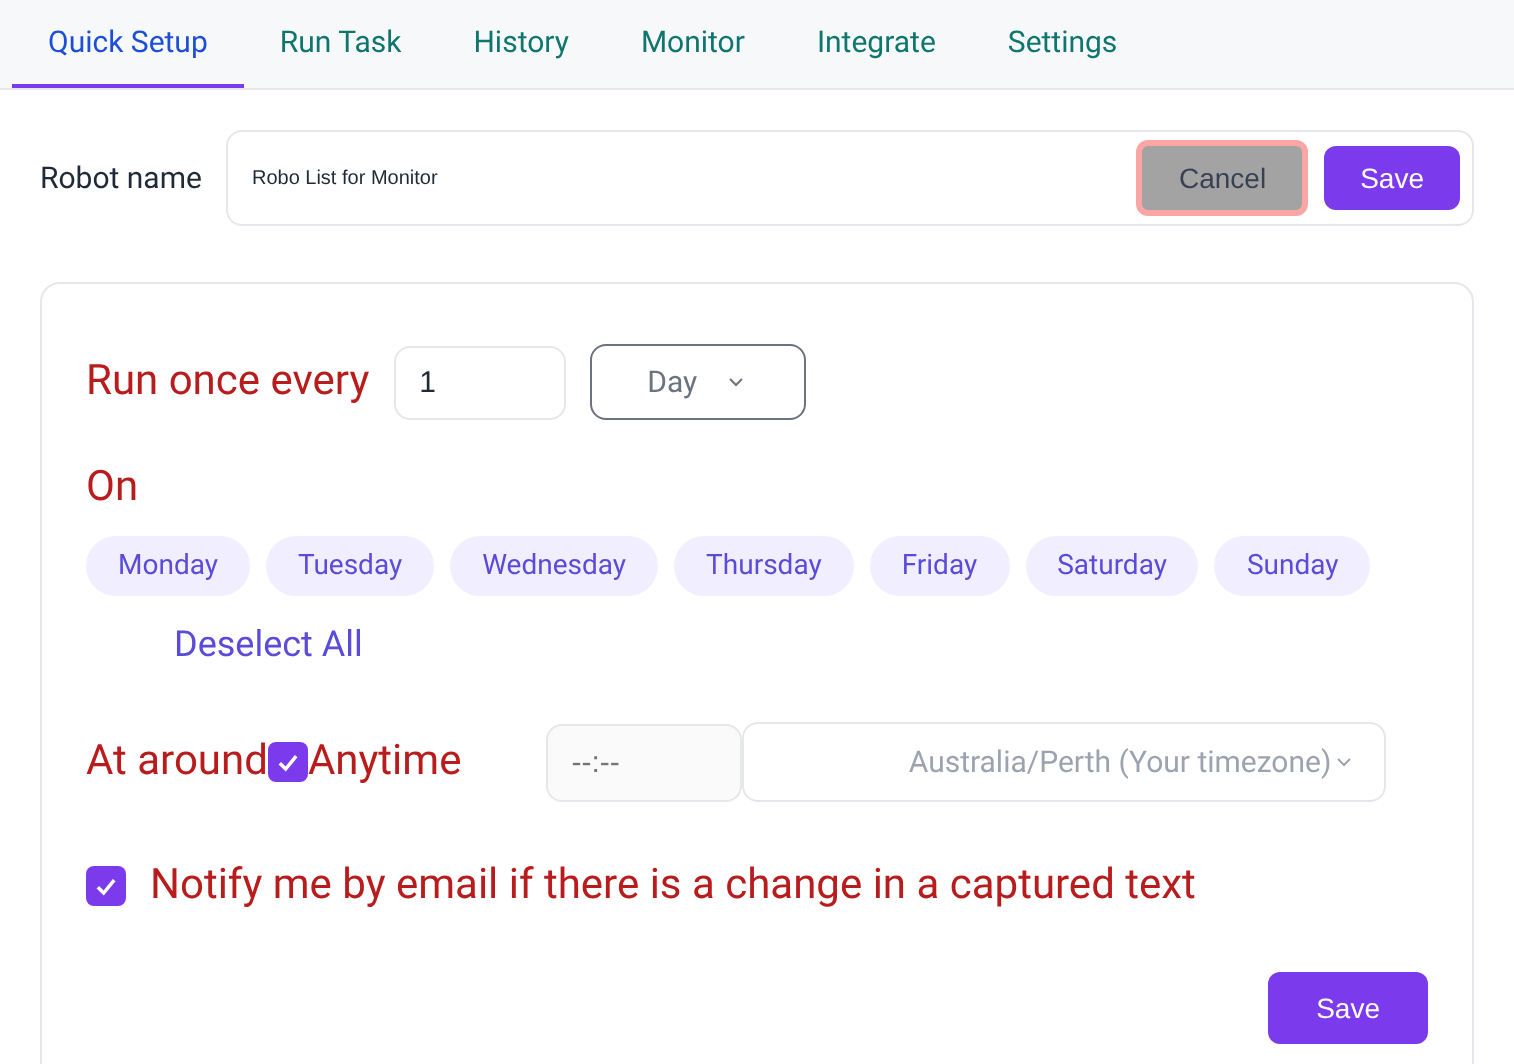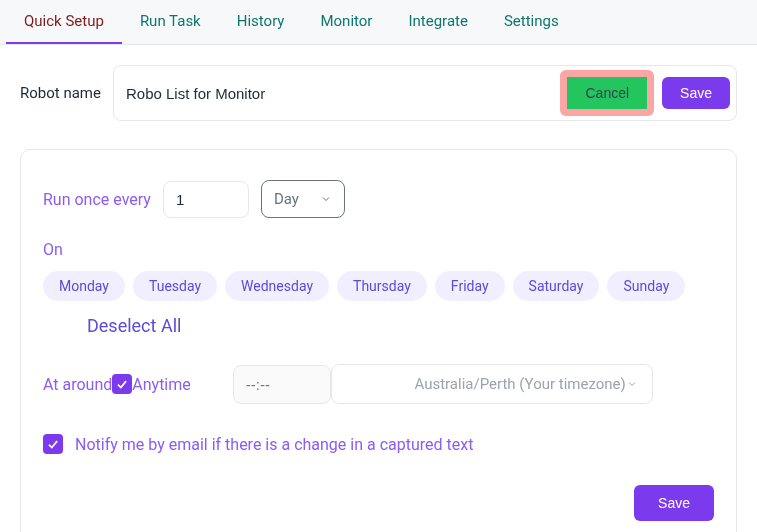--- a/index.html
+++ b/index.html
@@ -18,21 +18,21 @@
     padding-left: 6px;
   }
   .tab {
     padding: 12px 18px;
     font-size: 15px;
     color: #0f766e;
     cursor: pointer;
     border-bottom: 2px solid transparent;
   }
   .tab.active {
-    color: #7f1d1d;
+    color: #1d4ed8;
     border-bottom: 2px solid #7c3aed;
   }
   .content { padding: 20px; }
   .row-name {
     display: flex;
     align-items: center;
     gap: 12px;
     margin-bottom: 28px;
   }
   .row-name-label { font-size: 15px; color: #1f2937; }
@@ -42,68 +42,68 @@
     align-items: center;
     border: 1px solid #e5e7eb;
     border-radius: 8px;
     padding: 4px 6px 4px 12px;
     gap: 8px;
   }
   .name-input {
     flex: 1;
     border: none;
     outline: none;
-    font-size: 15px;
+    font-size: 10px;
     padding: 8px 0;
     color: #1f2937;
   }
   .btn {
     border-radius: 6px;
     font-size: 14px;
     font-weight: 500;
     padding: 8px 18px;
     cursor: pointer;
     border: none;
   }
   .btn-secondary {
-    background: #22c55e;
-    border: 7px solid #fca5a5;
+    background: #a3a3a3;
+    border: 3px solid #fca5a5;
     color: #374151;
   }
   .btn-primary {
     background: #7c3aed;
     color: #fff;
     text-align: center;
   }
   .panel {
     border: 1px solid #e5e7eb;
     border-radius: 10px;
     padding: 30px 22px 22px 22px;
   }
   .field-row {
     display: flex;
     align-items: center;
     gap: 12px;
     margin-bottom: 22px;
   }
-  .field-label { font-size: 16px; color: #8b5cf6; }
+  .field-label { font-size: 21px; color: #b91c1c; }
   .freq-input {
     width: 86px;
     padding: 9px 12px;
     border: 1px solid #e5e7eb;
     border-radius: 8px;
     font-size: 15px;
     color: #1f2937;
   }
   .freq-select {
     display: flex;
     align-items: center;
     justify-content: space-between;
-    width: 84px;
-    padding: 9px 12px;
+    width: 108px;
+    padding: 9px 28px;
     border: 1px solid #6b7280;
     border-radius: 8px;
     font-size: 15px;
     color: #6b7280;
     cursor: pointer;
     gap: 8px;
   }
   .chev { width: 12px; height: 12px; flex-shrink:0; }
   .days-row {
     display: flex;

